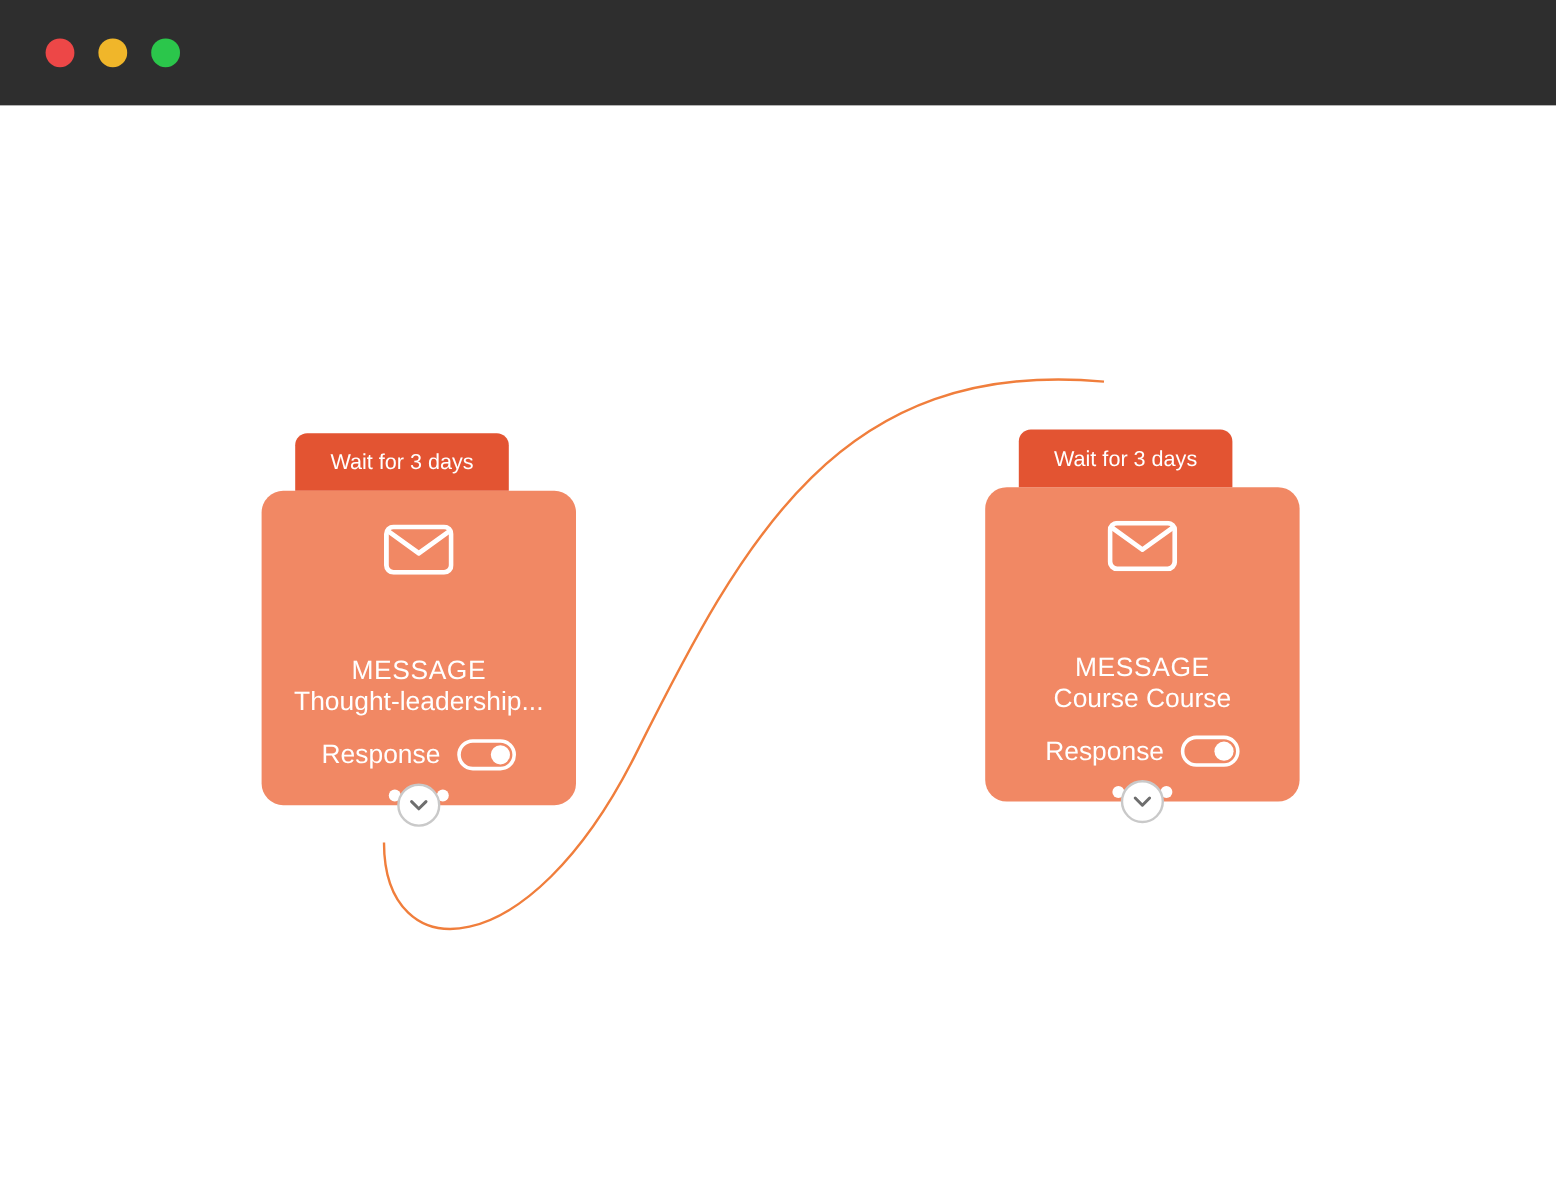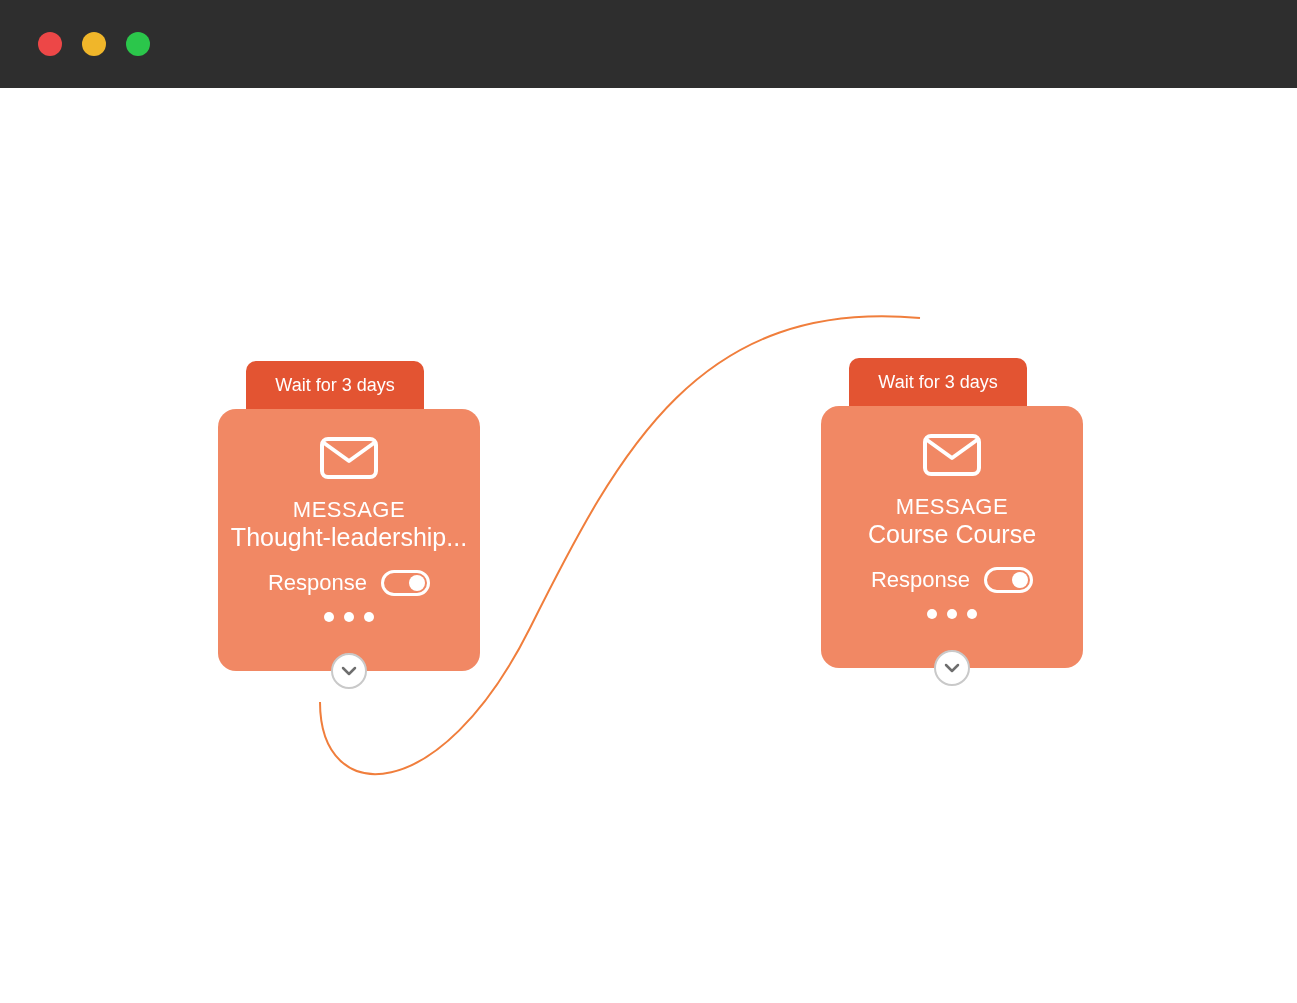--- a/index.html
+++ b/index.html
@@ -84,24 +84,25 @@
 
     .envelope-icon {
       margin-bottom: 14px;
     }
 
     .msg-label {
       font-size: 22px;
       font-weight: 500;
       letter-spacing: 0.5px;
       text-align: center;
+      margin-top: 48px;
     }
 
     .msg-title {
-      font-size: 25px;
+      font-size: 22px;
       font-weight: 400;
       text-align: center;
       max-width: 240px;
       white-space: nowrap;
       overflow: hidden;
       text-overflow: ellipsis;
       margin-bottom: 18px;
     }
 
     .response-row {

